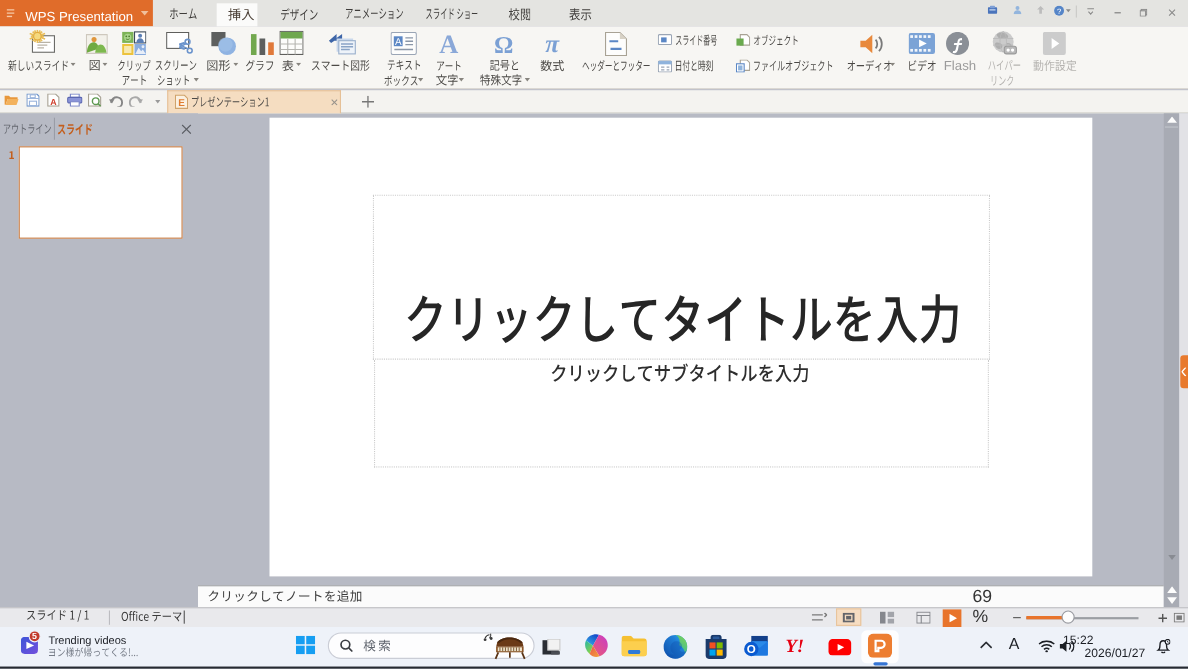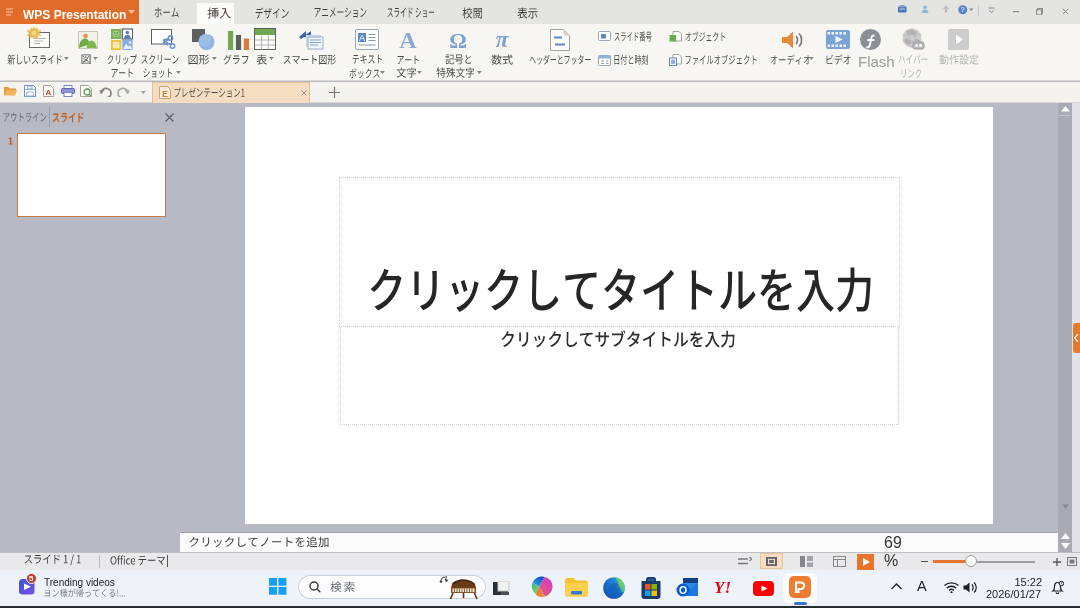--- a/index.html
+++ b/index.html
@@ -20,21 +20,21 @@
 .tbar{position:absolute;left:0;top:570px;width:1080px;height:36px;background:#eef2f9}
 .tbot{position:absolute;left:0;top:606px;width:1080px;height:2px;background:#262a31}
 .scroll{position:absolute;left:1058px;top:103px;width:14px;height:449px;background:#a8abb4}
 .ic{position:absolute}
 </style></head><body>
 <div class="titlebar"></div>
 <div class="wpsblock"></div>
 <svg class="ic" style="left:6px;top:8px" width="10" height="8">
     <path d="M0 1h7M0 4h7M0 7h5" stroke="#f5c9a8" stroke-width="1.2" fill="none"></path>
   </svg>
-<div class="abs" style="left:23px;top:8px;width:110px;height:14px;color:#fff;font-weight:bold;font-size:12px;white-space:nowrap">WPS Presentation</div>
+<div class="abs" style="left:23px;top:8px;width:110px;height:14px;color:#fff;font-weight:normal;font-size:12px;white-space:nowrap">WPS Presentation</div>
 <svg class="ic" style="left:128px;top:10px" width="8" height="5">
     <path d="M0 0l3.5 4L7 0z" fill="#f0bf9c"></path>
   </svg>
 <div class="tabsel"></div>
 <svg class="t" style="left:154.3px;top:7.1px" width="25.3" height="10.8" viewBox="0.2 -9.9 25.3 10.8">
     <path fill="#3f3d3b" d="M4.8 -9.4Q4.8 -9.3 4.8 -9.2Q4.7 -9.0 4.7 -8.9Q4.7 -8.7 4.7 -8.6Q4.7 -8.2 4.7 -7.8Q4.7 -7.4 4.7 -7.0Q4.7 -6.6 4.7 -6.3Q4.7 -6.1 4.7 -5.6Q4.7 -5.2 4.7 -4.6Q4.7 -4.0 4.7 -3.4Q4.7 -2.8 4.7 -2.2Q4.7 -1.7 4.7 -1.3Q4.7 -0.8 4.7 -0.6Q4.7 -0.1 4.6 0.1Q4.4 0.3 4.0 0.3Q3.8 0.3 3.6 0.3Q3.4 0.3 3.2 0.3Q3.0 0.3 2.8 0.3L2.7 -0.7Q3.0 -0.6 3.3 -0.6Q3.5 -0.6 3.7 -0.6Q3.9 -0.6 4.0 -0.7Q4.0 -0.8 4.0 -1.0Q4.0 -1.2 4.0 -1.6Q4.0 -2.0 4.0 -2.5Q4.0 -3.1 4.0 -3.7Q4.0 -4.3 4.0 -4.8Q4.0 -5.4 4.0 -5.8Q4.0 -6.2 4.0 -6.3Q4.0 -6.5 4.0 -6.9Q4.0 -7.4 4.0 -7.8Q4.0 -8.2 4.0 -8.6Q4.0 -8.7 4.0 -9.0Q4.0 -9.3 4.0 -9.4ZM1.0 -7.4Q1.1 -7.4 1.3 -7.3Q1.5 -7.3 1.7 -7.3Q1.8 -7.3 2.1 -7.3Q2.4 -7.3 2.9 -7.3Q3.3 -7.3 3.8 -7.3Q4.3 -7.3 4.8 -7.3Q5.4 -7.3 5.8 -7.3Q6.2 -7.3 6.6 -7.3Q6.9 -7.3 7.0 -7.3Q7.1 -7.3 7.3 -7.3Q7.5 -7.4 7.7 -7.4V-6.4Q7.5 -6.4 7.3 -6.4Q7.1 -6.4 7.0 -6.4Q6.9 -6.4 6.6 -6.4Q6.3 -6.4 5.8 -6.4Q5.4 -6.4 4.9 -6.4Q4.3 -6.4 3.8 -6.4Q3.3 -6.4 2.9 -6.4Q2.4 -6.4 2.1 -6.4Q1.8 -6.4 1.7 -6.4Q1.5 -6.4 1.3 -6.4Q1.1 -6.4 1.0 -6.4ZM2.9 -4.6Q2.8 -4.2 2.6 -3.7Q2.4 -3.3 2.1 -2.8Q1.9 -2.4 1.7 -1.9Q1.5 -1.5 1.3 -1.3L0.7 -1.8Q0.9 -2.1 1.1 -2.5Q1.4 -2.9 1.6 -3.3Q1.8 -3.7 2.0 -4.2Q2.2 -4.6 2.3 -5.0ZM6.5 -5.0Q6.6 -4.7 6.8 -4.3Q7.0 -3.9 7.2 -3.4Q7.5 -3.0 7.6 -2.6Q7.8 -2.1 7.9 -1.8L7.3 -1.3Q7.2 -1.7 7.0 -2.1Q6.8 -2.6 6.6 -3.0Q6.5 -3.4 6.3 -3.8Q6.1 -4.2 5.9 -4.5Z M9.4 -5.2Q9.5 -5.2 9.7 -5.2Q9.9 -5.1 10.1 -5.1Q10.3 -5.1 10.6 -5.1Q10.7 -5.1 11.0 -5.1Q11.3 -5.1 11.7 -5.1Q12.0 -5.1 12.5 -5.1Q12.9 -5.1 13.3 -5.1Q13.8 -5.1 14.1 -5.1Q14.5 -5.1 14.8 -5.1Q15.1 -5.1 15.2 -5.1Q15.5 -5.1 15.8 -5.2Q16.0 -5.2 16.1 -5.2V-4.0Q16.0 -4.0 15.8 -4.1Q15.5 -4.1 15.2 -4.1Q15.1 -4.1 14.8 -4.1Q14.5 -4.1 14.1 -4.1Q13.8 -4.1 13.3 -4.1Q12.9 -4.1 12.5 -4.1Q12.0 -4.1 11.7 -4.1Q11.3 -4.1 11.0 -4.1Q10.7 -4.1 10.6 -4.1Q10.2 -4.1 9.9 -4.1Q9.6 -4.0 9.4 -4.0Z M21.5 -9.0Q21.4 -8.7 21.3 -8.5Q21.3 -8.2 21.2 -7.8Q21.1 -7.5 21.0 -7.0Q20.9 -6.5 20.7 -5.8Q20.6 -5.1 20.4 -4.5Q20.2 -3.8 20.1 -3.1Q19.9 -2.4 19.8 -1.9Q19.6 -1.4 19.5 -1.1L18.8 -1.0Q18.9 -1.4 19.0 -2.0Q19.2 -2.5 19.3 -3.2Q19.5 -3.9 19.7 -4.6Q19.8 -5.3 20.0 -6.0Q20.2 -6.6 20.3 -7.2Q20.4 -7.7 20.5 -8.0Q20.5 -8.5 20.6 -8.7Q20.6 -9.0 20.6 -9.2ZM23.1 -4.9Q23.3 -4.5 23.6 -3.8Q23.8 -3.2 24.1 -2.5Q24.4 -1.8 24.6 -1.2Q24.8 -0.5 25.0 -0.0L24.3 0.4Q24.1 -0.1 23.9 -0.8Q23.7 -1.4 23.5 -2.1Q23.2 -2.8 22.9 -3.5Q22.7 -4.1 22.4 -4.5ZM18.4 -1.3Q18.7 -1.4 19.2 -1.4Q19.6 -1.5 20.1 -1.5Q20.6 -1.6 21.2 -1.7Q21.7 -1.8 22.2 -1.8Q22.7 -1.9 23.1 -2.0Q23.5 -2.1 23.8 -2.1L24.0 -1.2Q23.7 -1.1 23.3 -1.1Q22.8 -1.0 22.3 -0.9Q21.8 -0.8 21.3 -0.8Q20.7 -0.7 20.2 -0.6Q19.7 -0.5 19.2 -0.4Q18.8 -0.4 18.5 -0.3Q18.3 -0.3 18.1 -0.3Q18.0 -0.2 17.8 -0.2L17.7 -1.3Q17.8 -1.3 18.1 -1.3Q18.3 -1.3 18.4 -1.3Z"></path>
   </svg>
 <svg class="t" style="left:206.8px;top:6.5px" width="24.5" height="12.1" viewBox="-0.2 -10.6 24.5 12.1">
     <path fill="#4d4238" d="M10.4 -9.9 10.9 -9.2Q10.1 -9.0 9.1 -8.9Q8.0 -8.8 6.9 -8.7Q5.8 -8.6 4.7 -8.6Q4.7 -8.7 4.6 -8.9Q4.6 -9.1 4.5 -9.3Q5.3 -9.3 6.1 -9.4Q6.9 -9.4 7.7 -9.5Q8.5 -9.6 9.2 -9.7Q9.9 -9.8 10.4 -9.9ZM4.3 -7.7H11.4V-6.9H4.3ZM4.7 -6.0H11.1V-1.0H10.2V-5.2H5.5V-0.9H4.7ZM5.2 -4.1H10.6V-3.3H5.2ZM5.2 -2.1H10.6V-1.4H5.2ZM7.4 -9.2H8.3V1.0H7.4ZM0.3 -3.7Q1.1 -3.9 2.1 -4.2Q3.1 -4.5 4.2 -4.8L4.3 -4.0Q3.3 -3.7 2.3 -3.4Q1.3 -3.1 0.5 -2.8ZM0.5 -7.7H4.2V-6.8H0.5ZM2.2 -10.1H3.0V-0.1Q3.0 0.3 2.9 0.5Q2.8 0.7 2.6 0.8Q2.4 0.9 2.0 0.9Q1.6 1.0 1.0 0.9Q1.0 0.8 0.9 0.5Q0.8 0.3 0.7 0.1Q1.2 0.1 1.5 0.1Q1.8 0.1 1.9 0.1Q2.1 0.1 2.1 0.0Q2.2 -0.0 2.2 -0.1Z M14.9 -9.3H18.3V-8.4H14.9ZM17.8 -9.3H18.7Q18.7 -8.8 18.8 -8.1Q18.8 -7.4 19.0 -6.6Q19.2 -5.7 19.5 -4.8Q19.8 -4.0 20.4 -3.1Q20.9 -2.2 21.7 -1.4Q22.6 -0.5 23.8 0.2Q23.7 0.2 23.5 0.4Q23.4 0.5 23.2 0.7Q23.1 0.8 23.0 0.9Q21.8 0.2 21.0 -0.7Q20.1 -1.6 19.5 -2.5Q19.0 -3.5 18.6 -4.5Q18.3 -5.4 18.1 -6.3Q17.9 -7.2 17.9 -8.0Q17.8 -8.8 17.8 -9.3ZM17.5 -7.0 18.5 -6.8Q18.1 -5.0 17.4 -3.5Q16.7 -2.1 15.7 -1.0Q14.7 0.2 13.4 0.9Q13.3 0.8 13.2 0.7Q13.0 0.6 12.9 0.4Q12.7 0.3 12.6 0.2Q14.6 -0.8 15.8 -2.6Q16.9 -4.5 17.5 -7.0Z"></path>
   </svg>
@@ -296,21 +296,21 @@
     <rect x="17.5" y="14.5" width="2.5" height="2.5" fill="#fff" opacity="0.9"></rect>
 <path d="M9.5 6l7 3.5-7 3.5z" fill="#fff"></path>
   </svg>
 <svg class="t" style="left:825.5px;top:54.0px" width="25.1" height="11.0" viewBox="1.1 -9.9 25.1 11.0">
     <path fill="#4b4946" d="M6.5 -8.6Q6.6 -8.4 6.7 -8.2Q6.8 -7.9 7.0 -7.6Q7.1 -7.3 7.2 -7.1L6.7 -6.8Q6.6 -7.2 6.4 -7.6Q6.2 -8.1 6.0 -8.4ZM7.4 -9.1Q7.5 -8.9 7.7 -8.6Q7.8 -8.3 8.0 -8.0Q8.1 -7.8 8.2 -7.6L7.7 -7.3Q7.6 -7.7 7.3 -8.1Q7.1 -8.5 7.0 -8.8ZM2.5 -8.2Q2.5 -8.1 2.4 -7.8Q2.4 -7.6 2.4 -7.4Q2.4 -7.2 2.4 -6.8Q2.4 -6.4 2.4 -5.8Q2.4 -5.2 2.4 -4.5Q2.4 -3.9 2.4 -3.3Q2.4 -2.7 2.4 -2.2Q2.4 -1.8 2.4 -1.6Q2.4 -1.1 2.6 -1.0Q2.7 -0.8 3.0 -0.7Q3.3 -0.7 3.6 -0.7Q3.9 -0.6 4.2 -0.6Q4.6 -0.6 5.0 -0.7Q5.4 -0.7 5.8 -0.7Q6.2 -0.8 6.6 -0.8Q7.0 -0.9 7.3 -1.0V0.0Q6.9 0.1 6.3 0.1Q5.8 0.2 5.2 0.2Q4.7 0.2 4.2 0.2Q3.8 0.2 3.4 0.2Q3.0 0.2 2.8 0.1Q2.3 0.0 2.0 -0.3Q1.7 -0.6 1.7 -1.3Q1.7 -1.6 1.7 -2.1Q1.7 -2.6 1.7 -3.2Q1.7 -3.8 1.7 -4.5Q1.7 -5.2 1.7 -5.8Q1.7 -6.4 1.7 -6.8Q1.7 -7.2 1.7 -7.4Q1.7 -7.5 1.7 -7.7Q1.7 -7.8 1.7 -8.0Q1.7 -8.1 1.6 -8.2ZM2.1 -4.8Q2.5 -4.9 3.0 -5.1Q3.5 -5.2 4.0 -5.4Q4.5 -5.6 4.9 -5.8Q5.4 -6.0 5.8 -6.2Q6.0 -6.3 6.2 -6.4Q6.4 -6.6 6.6 -6.7L6.9 -5.8Q6.7 -5.7 6.5 -5.6Q6.2 -5.5 6.1 -5.4Q5.6 -5.2 5.1 -5.0Q4.6 -4.8 4.1 -4.5Q3.5 -4.3 3.0 -4.2Q2.5 -4.0 2.1 -3.9Z M10.7 -8.0Q10.9 -8.0 11.1 -8.0Q11.3 -8.0 11.5 -8.0Q11.6 -8.0 11.9 -8.0Q12.2 -8.0 12.6 -8.0Q13.0 -8.0 13.4 -8.0Q13.8 -8.0 14.1 -8.0Q14.4 -8.0 14.5 -8.0Q14.7 -8.0 15.0 -8.0Q15.2 -8.0 15.4 -8.0V-7.1Q15.2 -7.1 15.0 -7.2Q14.7 -7.2 14.5 -7.2Q14.4 -7.2 14.1 -7.2Q13.8 -7.2 13.4 -7.2Q13.0 -7.2 12.6 -7.2Q12.3 -7.2 11.9 -7.2Q11.6 -7.2 11.5 -7.2Q11.3 -7.2 11.1 -7.2Q10.8 -7.1 10.7 -7.1ZM9.6 -5.3Q9.8 -5.3 10.0 -5.2Q10.2 -5.2 10.4 -5.2Q10.5 -5.2 10.8 -5.2Q11.2 -5.2 11.7 -5.2Q12.2 -5.2 12.7 -5.2Q13.3 -5.2 13.9 -5.2Q14.4 -5.2 14.9 -5.2Q15.4 -5.2 15.8 -5.2Q16.1 -5.2 16.2 -5.2Q16.3 -5.2 16.5 -5.2Q16.7 -5.2 16.9 -5.3V-4.4Q16.7 -4.4 16.5 -4.4Q16.4 -4.4 16.2 -4.4Q16.1 -4.4 15.8 -4.4Q15.4 -4.4 14.9 -4.4Q14.4 -4.4 13.9 -4.4Q13.3 -4.4 12.7 -4.4Q12.2 -4.4 11.7 -4.4Q11.2 -4.4 10.8 -4.4Q10.5 -4.4 10.4 -4.4Q10.2 -4.4 10.0 -4.4Q9.8 -4.4 9.6 -4.4ZM13.8 -4.8Q13.8 -3.8 13.7 -2.9Q13.5 -2.1 13.3 -1.4Q13.1 -1.0 12.8 -0.6Q12.6 -0.3 12.2 0.1Q11.9 0.4 11.5 0.6L10.9 0.0Q11.4 -0.2 11.8 -0.7Q12.3 -1.1 12.5 -1.7Q12.9 -2.3 13.0 -3.1Q13.0 -3.9 13.0 -4.8ZM15.8 -8.9Q15.9 -8.7 16.1 -8.5Q16.2 -8.2 16.3 -7.9Q16.5 -7.7 16.6 -7.4L16.1 -7.2Q15.9 -7.5 15.7 -7.9Q15.5 -8.4 15.4 -8.7ZM16.8 -9.4Q16.9 -9.2 17.1 -8.9Q17.2 -8.6 17.3 -8.4Q17.5 -8.1 17.5 -7.9L17.1 -7.6Q16.9 -8.0 16.7 -8.4Q16.5 -8.8 16.3 -9.1Z M23.6 -8.6Q23.6 -8.4 23.5 -8.2Q23.5 -7.9 23.5 -7.7Q23.5 -7.4 23.5 -6.9Q23.5 -6.4 23.6 -5.8Q23.6 -5.1 23.6 -4.4Q23.6 -3.8 23.6 -3.1Q23.6 -2.4 23.6 -1.7Q23.6 -1.1 23.6 -0.6Q23.6 -0.1 23.4 0.1Q23.2 0.3 22.8 0.3Q22.5 0.3 22.1 0.3Q21.7 0.3 21.4 0.2L21.3 -0.7Q21.6 -0.6 22.0 -0.6Q22.3 -0.5 22.6 -0.5Q22.8 -0.5 22.8 -0.6Q22.9 -0.7 22.9 -1.0Q22.9 -1.4 22.9 -1.9Q22.9 -2.5 22.9 -3.1Q22.9 -3.8 22.9 -4.5Q22.9 -5.1 22.9 -5.8Q22.9 -6.4 22.9 -6.9Q22.9 -7.4 22.8 -7.7Q22.8 -8.0 22.8 -8.2Q22.8 -8.4 22.8 -8.6ZM18.8 -6.7Q19.0 -6.7 19.2 -6.6Q19.4 -6.6 19.6 -6.6Q19.7 -6.6 20.0 -6.6Q20.4 -6.6 20.8 -6.6Q21.3 -6.6 21.8 -6.6Q22.3 -6.6 22.8 -6.6Q23.3 -6.6 23.8 -6.6Q24.2 -6.6 24.5 -6.6Q24.8 -6.6 24.9 -6.6Q25.1 -6.6 25.3 -6.6Q25.6 -6.7 25.7 -6.7V-5.8Q25.5 -5.8 25.3 -5.8Q25.1 -5.8 25.0 -5.8Q24.9 -5.8 24.6 -5.8Q24.3 -5.8 23.8 -5.8Q23.4 -5.8 22.8 -5.8Q22.3 -5.8 21.8 -5.8Q21.3 -5.8 20.8 -5.8Q20.4 -5.8 20.0 -5.8Q19.7 -5.8 19.7 -5.8Q19.4 -5.8 19.2 -5.8Q19.0 -5.8 18.8 -5.8ZM18.5 -1.6Q19.2 -2.0 19.8 -2.5Q20.5 -3.1 21.0 -3.7Q21.6 -4.3 22.0 -4.9Q22.4 -5.5 22.7 -6.0L23.0 -6.0L23.0 -5.2Q22.8 -4.7 22.4 -4.1Q21.9 -3.6 21.4 -3.0Q20.9 -2.4 20.3 -1.8Q19.6 -1.3 19.0 -0.8Z"></path>
   </svg>
 <svg class="ic" style="left:860px;top:29px" width="21" height="21">
     <circle cx="10.5" cy="10.5" r="10.5" fill="#8a8f96"></circle>
     <path d="M14.5 5.5c-2.5 0-3.5 1-4 3l-0.3 1.5H7.5l-0.4 2h2.7c-0.5 2.5-1 4-1.3 4.7-0.4 0.8-1 0.8-2 0.6l-0.4 1.9c2.8 0.5 4.2-0.6 4.8-3.2l0.8-4h2.6l0.4-2h-2.6l0.2-1c0.3-1.3 0.7-1.6 2.3-1.5z" fill="#fff"></path>
   </svg>
-<div class="abs" style="left:858px;top:53px;width:28px;height:13px;font-size:15px;color:#9b9b9b;text-align:right">Flash</div>
+<div class="abs" style="left:858px;top:53px;width:28px;height:13px;font-size:12px;color:#9b9b9b;text-align:right">Flash</div>
 <svg class="ic" style="left:901px;top:28px" width="24" height="23">
 <circle cx="11" cy="10" r="9.5" fill="#cbcbcb"></circle>
 <path d="M6 2.5c3-1.5 7-1 9 1.5 1.5 2-0.5 3-2.5 2.5S8 8 6.5 6 4.5 3.5 6 2.5z" fill="#aeaeae"></path>
 <path d="M4 11c2-1 5 0 6 2s-1 4-3 3.5S2.5 13 4 11z" fill="#aeaeae"></path>
 <path d="M14 12c1.5-0.5 3.5 0 4 1.5" fill="none" stroke="#aeaeae" stroke-width="1.5"></path>
 <path d="M11 0.5c4 2.5 4 16.5 0 19M11 0.5c-4 2.5-4 16.5 0 19M1.8 7h18.4M1.8 13h18.4" stroke="#b9b9b9" stroke-width="0.8" fill="none"></path>
 <rect x="12" y="14" width="11" height="7" rx="2" fill="#b9b9b9" stroke="#9a9a9a"></rect>
     <circle cx="15.5" cy="17.5" r="1.5" fill="#fff"></circle>
     <circle cx="19.5" cy="17.5" r="1.5" fill="#fff"></circle>
   </svg>
@@ -591,19 +591,19 @@
   </svg>
 <div class="abs" style="left:917px;top:578px;width:16px;height:15px;font-size:14.5px;color:#1b1e24">A</div>
 <svg class="ic" style="left:944px;top:582px" width="15" height="11">
     <path d="M0.5 3.5a10.5 10.5 0 0 1 14 0M2.8 6a7 7 0 0 1 9.4 0M5.1 8.4a3.6 3.6 0 0 1 4.8 0" fill="none" stroke="#1b1e24" stroke-width="1.4"></path>
     <circle cx="7.5" cy="10.3" r="1.1" fill="#1b1e24"></circle>
   </svg>
 <svg class="ic" style="left:963px;top:582px" width="14" height="11">
     <path d="M0.5 3.5h2.5L6.5 0.5v10L3 7.5H0.5z" fill="#1b1e24"></path>
     <path d="M9 2.5c1.5 1.5 1.5 4.5 0 6M11 0.5c3 2.5 3 7.5 0 10" fill="none" stroke="#1b1e24" stroke-width="1.2"></path>
   </svg>
-<div class="abs" style="left:992px;top:575.5px;width:50px;height:11px;font-size:11px;color:#1b1e24;text-align:right">15:22</div>
+<div class="abs" style="left:944px;top:575.5px;width:50px;height:11px;font-size:11px;color:#1b1e24;text-align:right">15:22</div>
 <div class="abs" style="left:986px;top:587.5px;width:56px;height:11px;font-size:11px;color:#1b1e24;">2026/01/27</div>
 <svg class="ic" style="left:1051px;top:581px" width="13" height="13">
     <path d="M2 10c1.5-1 1.5-3 1.5-4.5C3.5 3 4.8 1.5 6.5 1.5S9.5 3 9.5 5.5c0 1.5 0 3.5 1.5 4.5z" fill="none" stroke="#1b1e24" stroke-width="1.2"></path>
     <path d="M5 11.5a1.6 1.6 0 0 0 3 0" fill="none" stroke="#1b1e24" stroke-width="1.2"></path>
     <circle cx="10.5" cy="2.5" r="2.2" fill="#eef2f9" stroke="#1b1e24" stroke-width="1"></circle>
     <path d="M10.5 1.5v1.2l0.8 0.6" stroke="#1b1e24" stroke-width="0.8" fill="none"></path>
   </svg>
 </body></html>

